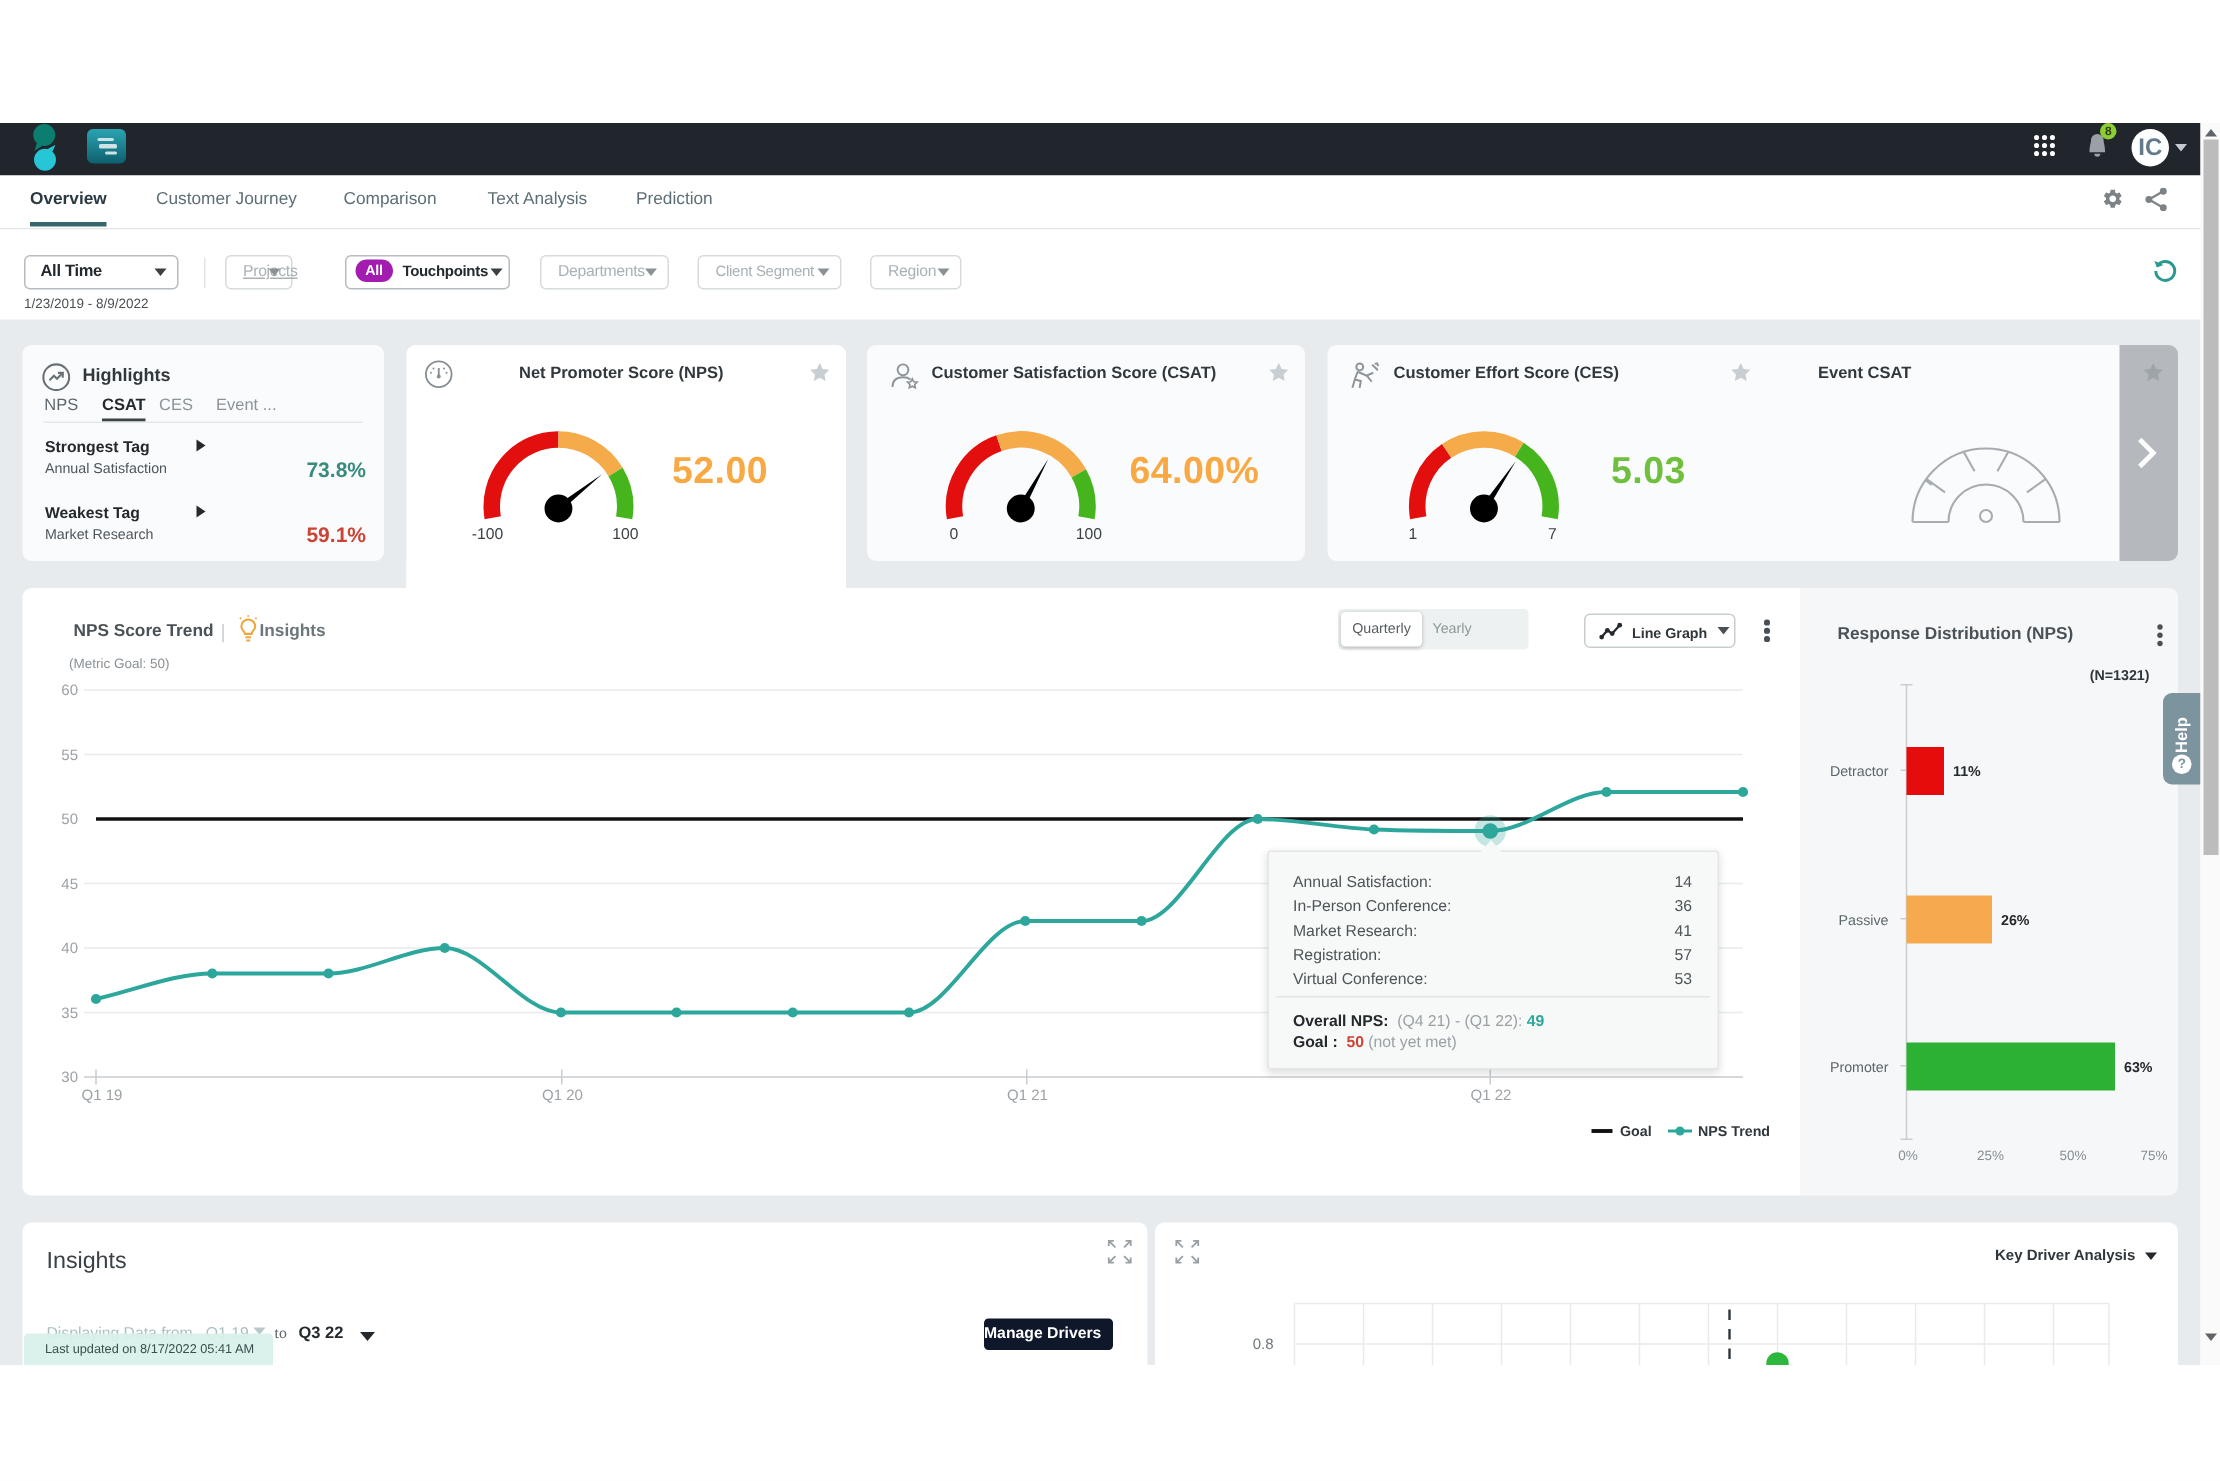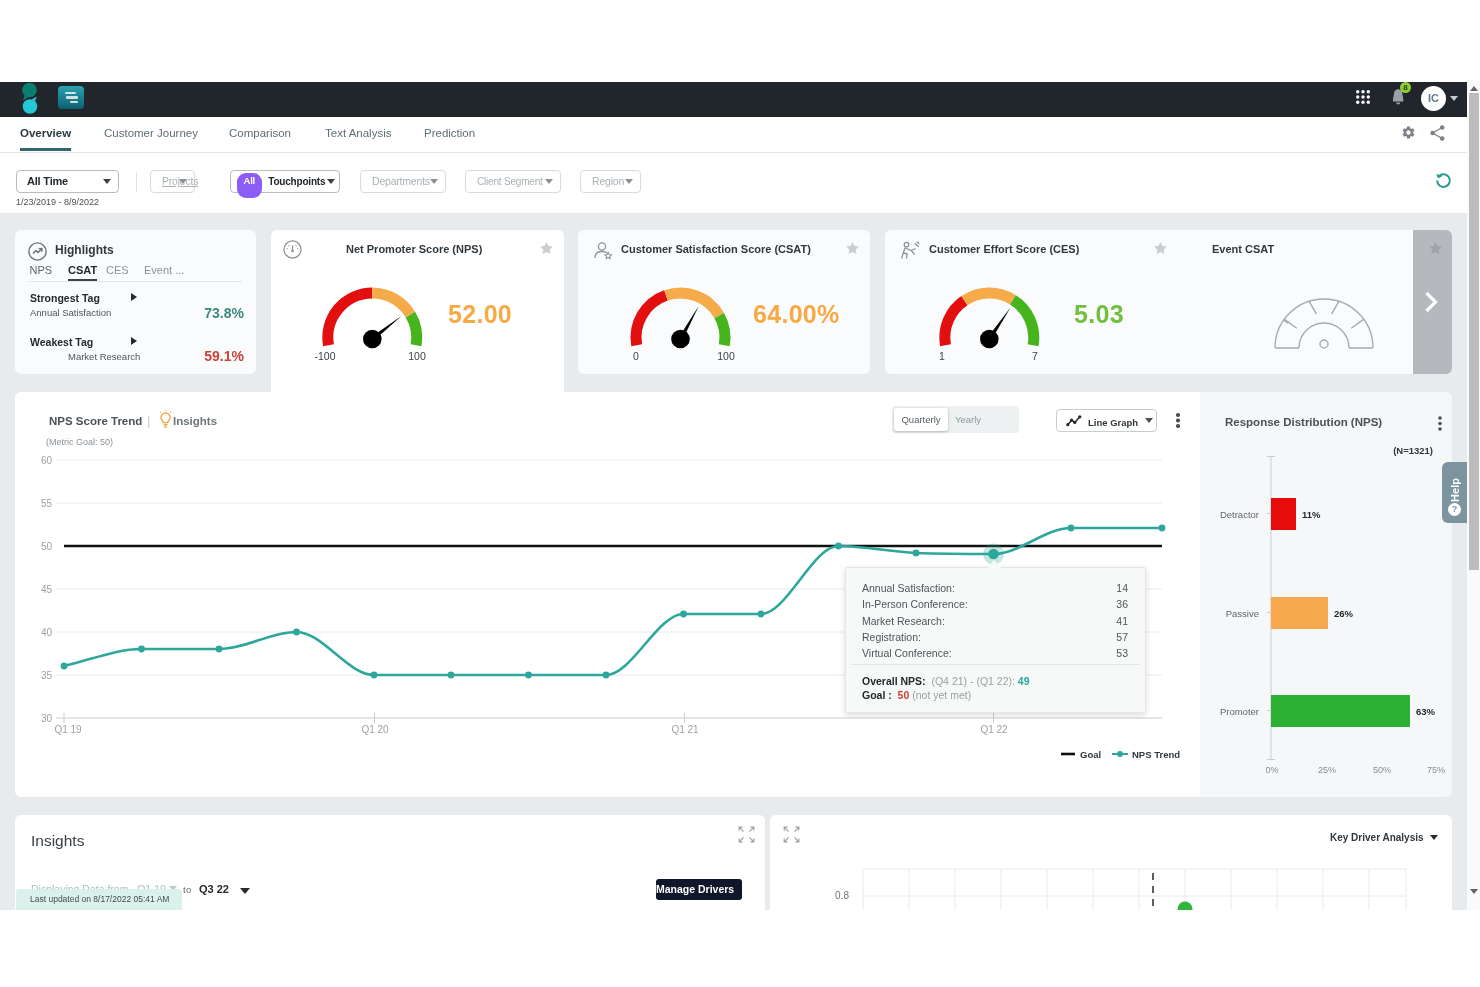--- a/index.html
+++ b/index.html
@@ -55,21 +55,21 @@
         <circle cx="12.3" cy="12.3" r="1.7"></circle>
       </g>
   </svg>
   <svg class="abs" style="left:1385px;top:88px;" width="22" height="18" viewBox="0 0 22 18">
     <path d="M8 13.5 C8 9 9 7.5 9 5.5 A4.2 4.2 0 0 1 17.4 5.5 C17.4 7.5 18.4 9 18.4 13.5 Z" fill="#9aa1a6"></path>
     <path d="M11.2 14.5 h4 a2 2 0 0 1 -4 0 Z" fill="#9aa1a6"></path>
   </svg>
   <div class="abs" style="left:1400px;top:82px;width:11px;height:11px;border-radius:50%;background:#8ccf34;"></div>
   <div class="abs" style="left:1400px;top:82px;width:11px;height:11px;line-height:11px;text-align:center;font-size:8px;font-weight:bold;color:#2e3a14;">8</div>
   <div class="abs" style="left:1421px;top:86px;width:25px;height:25px;border-radius:50%;background:#fdfefe;"></div>
-  <div class="abs" style="left:1421px;top:86px;width:25px;height:25px;line-height:25px;text-align:center;font-size:11px;font-weight:bold;color:#64798a;">IC</div>
+  <div class="abs" style="left:1421px;top:86px;width:25px;height:25px;line-height:25px;text-align:center;font-size:16px;font-weight:bold;color:#64798a;">IC</div>
   <div class="abs" style="left:1450px;top:96px;width:0;height:0;border-left:4px solid transparent;border-right:4px solid transparent;border-top:5px solid #c3cad0;"></div>
 
   <div class="abs tabbar">
     <div class="tab active" style="left:20px;">Overview</div>
     <div class="tab" style="left:104px;">Customer Journey</div>
     <div class="tab" style="left:229px;">Comparison</div>
     <div class="tab" style="left:325px;">Text Analysis</div>
     <div class="tab" style="left:424px;">Prediction</div>
   </div>
   <svg class="abs" style="left:1401px;top:125px;" width="15" height="15" viewBox="0 0 24 24">
@@ -82,21 +82,21 @@
         <circle cx="12.2" cy="13.5" r="2.3"></circle>
         <path d="M2.6 8 L12.2 2.5 M2.6 8 L12.2 13.5" stroke="#7d8286" stroke-width="1.4"></path>
       </g>
   </svg>
 
   <div class="abs filterbar">
     <div class="fbox dark" style="left:16px;width:103px;padding-left:10px;font-weight:bold;font-size:11px;">All Time<span class="caret d"></span></div>
     <div class="abs" style="left:136px;top:19px;width:1px;height:20px;background:#e0e3e4;"></div>
     <div class="fbox" style="left:150px;width:45px;padding-left:11px;text-decoration:underline;">Projects<span class="caret"></span></div>
     <div class="fbox dark" style="left:230px;width:110px;padding-left:6px;">
-      <span style="display:inline-block;background:#8b5cf6;color:#fff;font-size:9.5px;font-weight:bold;border-radius:9px;padding:0 6.5px;height:25px;line-height:15px;vertical-align:1px;">All</span>
+      <span style="display:inline-block;background:#a21caf;color:#fff;font-size:9.5px;font-weight:bold;border-radius:9px;padding:0 6.5px;height:15px;line-height:15px;vertical-align:1px;">All</span>
       <span style="font-weight:bold;color:#24292d;margin-left:4px;font-size:10px;">Touchpoints</span><span class="caret d" style="right:4px;"></span></div>
     <div class="fbox" style="left:360px;width:86px;padding-left:11px;">Departments<span class="caret"></span></div>
     <div class="fbox" style="left:465px;width:96px;padding-left:11px;font-size:10px;">Client Segment<span class="caret"></span></div>
     <div class="fbox" style="left:580px;width:61px;padding-left:11px;">Region<span class="caret"></span></div>
     <div class="abs" style="left:16px;top:44px;font-size:9px;color:#4a5054;">1/23/2019 - 8/9/2022</div>
     <svg class="abs" style="left:1435px;top:19px;" width="17" height="17" viewBox="0 0 17 17">
       <path d="M3.2 5.2 A6.3 6.3 0 1 1 2.2 8.6" fill="none" stroke="#2a9a90" stroke-width="2"></path>
       <path d="M1.2 1.8 L2.9 6.3 L7.3 4.6 Z" fill="#2a9a90"></path>
     </svg>
   </div>
@@ -114,21 +114,21 @@
     <div class="abs" style="left:53px;top:34px;font-size:11px;font-weight:bold;color:#24292d;border-bottom:2.5px solid #3c4347;padding-bottom:3px;">CSAT</div>
     <div class="abs" style="left:91px;top:34px;font-size:11px;color:#8b9499;">CES</div>
     <div class="abs" style="left:129px;top:34px;font-size:11px;color:#8b9499;">Event ...</div>
     <div class="abs" style="left:14px;top:51px;width:213px;height:1px;background:#e4e7e8;"></div>
     <div class="abs" style="left:15px;top:62px;font-size:10.5px;font-weight:bold;color:#24292d;">Strongest Tag</div>
     <div class="abs" style="left:116px;top:63px;width:0;height:0;border-top:4.5px solid transparent;border-bottom:4.5px solid transparent;border-left:6px solid #24292d;"></div>
     <div class="abs" style="left:15px;top:77px;font-size:9.5px;color:#4d565c;">Annual Satisfaction</div>
     <div class="abs" style="left:142px;top:75px;width:100px;font-size:14px;font-weight:bold;color:#3b8a7e;text-align:right;padding-right:13px;">73.8%</div>
     <div class="abs" style="left:15px;top:106px;font-size:10.5px;font-weight:bold;color:#24292d;">Weakest Tag</div>
     <div class="abs" style="left:116px;top:107px;width:0;height:0;border-top:4.5px solid transparent;border-bottom:4.5px solid transparent;border-left:6px solid #24292d;"></div>
-    <div class="abs" style="left:15px;top:121px;font-size:9.5px;color:#4d565c;margin-left:38px;">Market Research</div>
+    <div class="abs" style="left:15px;top:121px;font-size:9.5px;color:#4d565c;">Market Research</div>
     <div class="abs" style="left:142px;top:118px;width:100px;font-size:14px;font-weight:bold;color:#cc4335;text-align:right;padding-right:13px;">59.1%</div>
   </div>
 
   <div class="card" style="left:271px;width:293px;height:164px;border-radius:6px 6px 0 0;background:#fff;">
     <svg class="abs" style="left:12px;top:10px;" width="19" height="19" viewBox="0 0 20 20">
       <circle cx="10" cy="10" r="9" fill="none" stroke="#888f94" stroke-width="1.3"></circle>
       <circle cx="10" cy="11.5" r="1.4" fill="#888f94"></circle>
       <path d="M10 10.7 L10 5.6" stroke="#888f94" stroke-width="1.3"></path>
       <g fill="#888f94">
           <circle cx="4.5" cy="9" r=".7"></circle>

